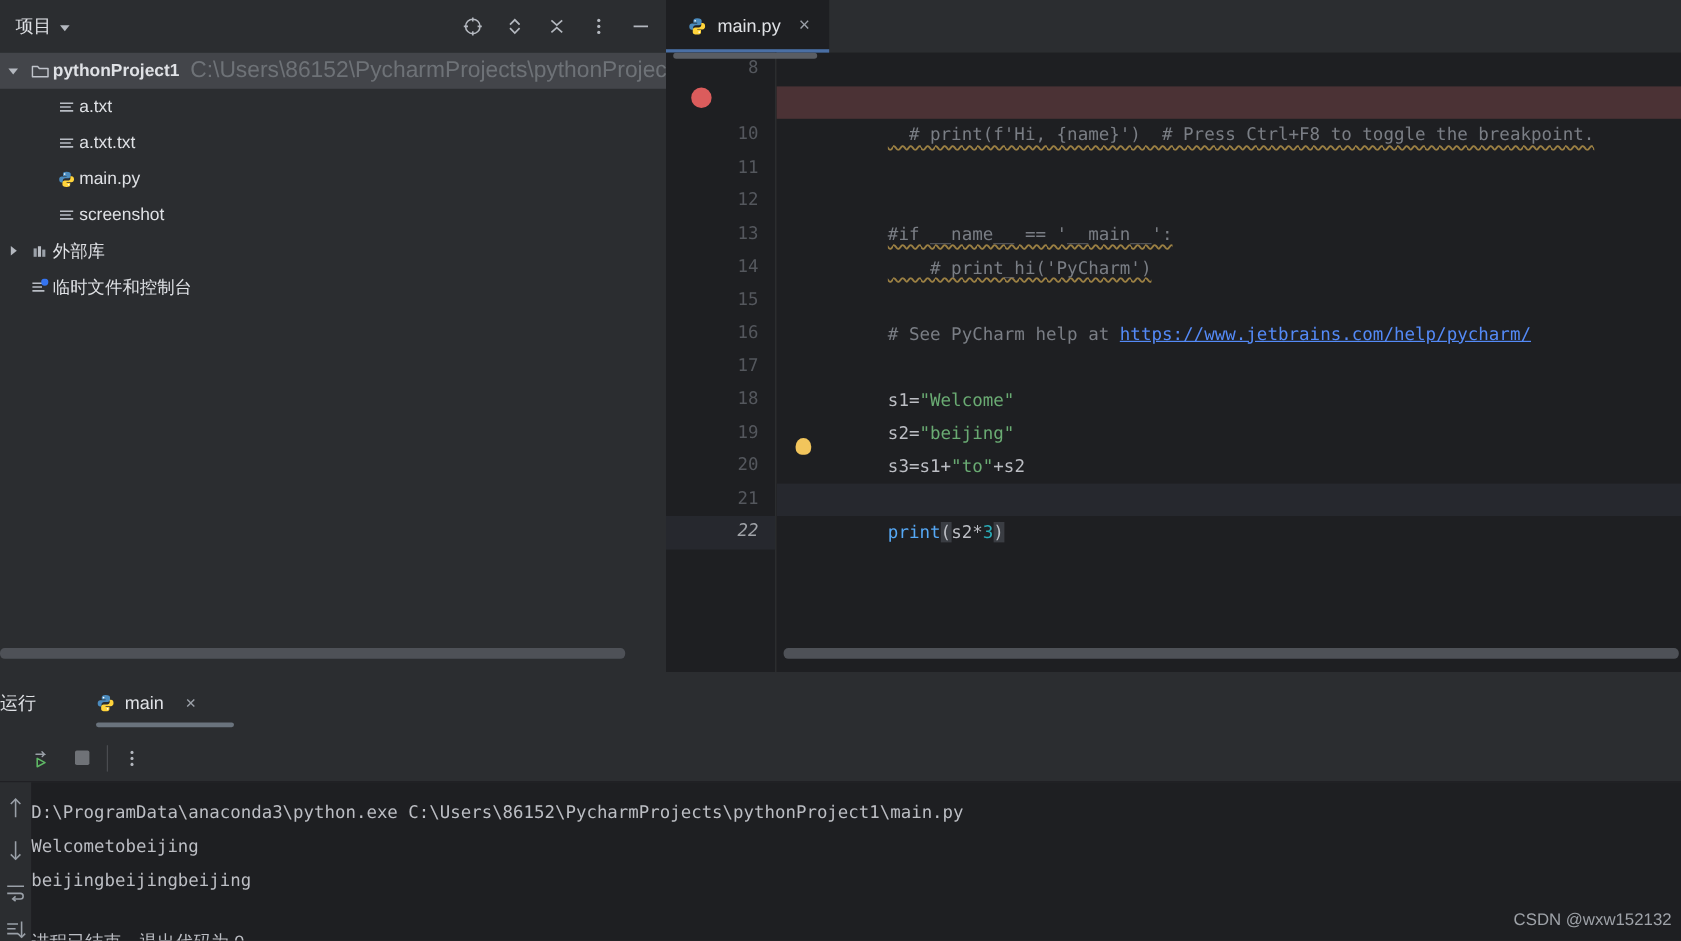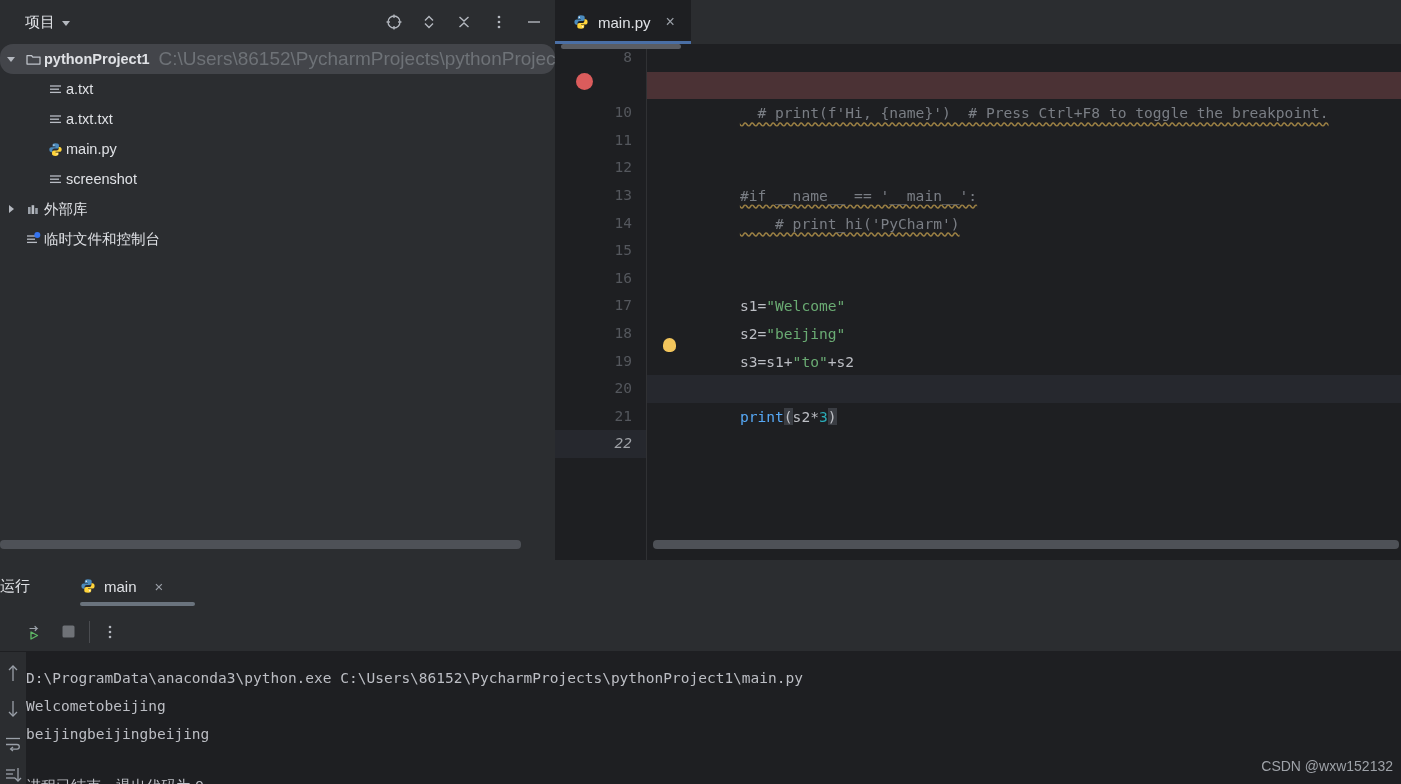--- a/index.html
+++ b/index.html
@@ -32,21 +32,21 @@
   #project-toolbar {
     position: absolute; right: 12px; top: 0; height: 44px;
     display: flex; align-items: center; gap: 17px;
   }
   .tb-icon { width: 18px; height: 18px; display: block; cursor: default; }
   .tb-icon svg { display: block; }
 
   #tree { position: absolute; top: 44px; left: 0; right: 0; bottom: 0; }
   .trow {
     height: 30px; display: flex; align-items: center; font-size: 14.5px;
-    color: #dfe1e5; white-space: nowrap; padding-right: 4px; border-radius: 13px;
+    color: #dfe1e5; white-space: nowrap; padding-right: 4px;
   }
   .trow.selected { background: #43454a; }
   .tw-arrow { width: 22px; flex: 0 0 22px; display: flex; justify-content: center; align-items: center; }
   .arrow-dn { width: 0; height: 0; border-left: 4.5px solid transparent; border-right: 4.5px solid transparent; border-top: 5px solid #b4b8bf; }
   .arrow-rt { width: 0; height: 0; border-top: 4.5px solid transparent; border-bottom: 4.5px solid transparent; border-left: 5px solid #b4b8bf; }
   .tw-icon { width: 22px; flex: 0 0 22px; display: flex; justify-content: center; align-items: center; }
   .tw-icon svg { display: block; }
   .tlabel { font-weight: 400; }
   .tlabel.bold { font-weight: 700; }
   .tpath { color: #6e7277; margin-left: 9px; font-size: 19px; }
@@ -163,21 +163,21 @@
   }
 </style>
 </head>
 <body>
 
 <div id="app">
 
   <div id="project-panel">
 
     <div id="project-header">
-      <div class="proj-title" style="padding-left:6px;margin-left:12px;">
+      <div class="proj-title" style="padding-left:6px;margin-left:0px;">
         <span style="margin-left:0px;padding-left:0px;"></span>
         <span style="margin-left:0px;">项目</span>
         <span class="chev-dn"></span>
       </div>
 
       <div id="project-toolbar">
         <span class="tb-icon">
           <svg width="18" height="18" viewBox="0 0 18 18">
             <circle cx="9" cy="9" r="6" fill="none" stroke="#b4b8bf" stroke-width="1.3"></circle>
             <line x1="9" y1="1.5" x2="9" y2="5" stroke="#b4b8bf" stroke-width="1.3"></line>
@@ -353,20 +353,23 @@
         </div>
         <div class="cline"></div>
         <div class="cline"></div>
         <div class="cline">
           <span class="cm-err">#if __name__ == '__main__':</span>
         </div>
         <div class="cline">
           <span class="cm-err">    # print_hi('PyCharm')</span>
         </div>
         <div class="cline"></div>
+        <div class="cline">
+          <span class="cm"># See PyCharm help at </span><span class="link">https://www.jetbrains.com/help/pycharm/</span>
+        </div>
         <div class="cline"></div>
         <div class="cline">
           <span class="ident">s1=</span><span class="str">"Welcome"</span>
         </div>
         <div class="cline">
           <span class="ident">s2=</span><span class="str">"beijing"</span>
         </div>
         <div class="cline">
           <span class="ident">s3=s1+</span><span class="str">"to"</span><span class="ident">+s2</span>
         </div>

